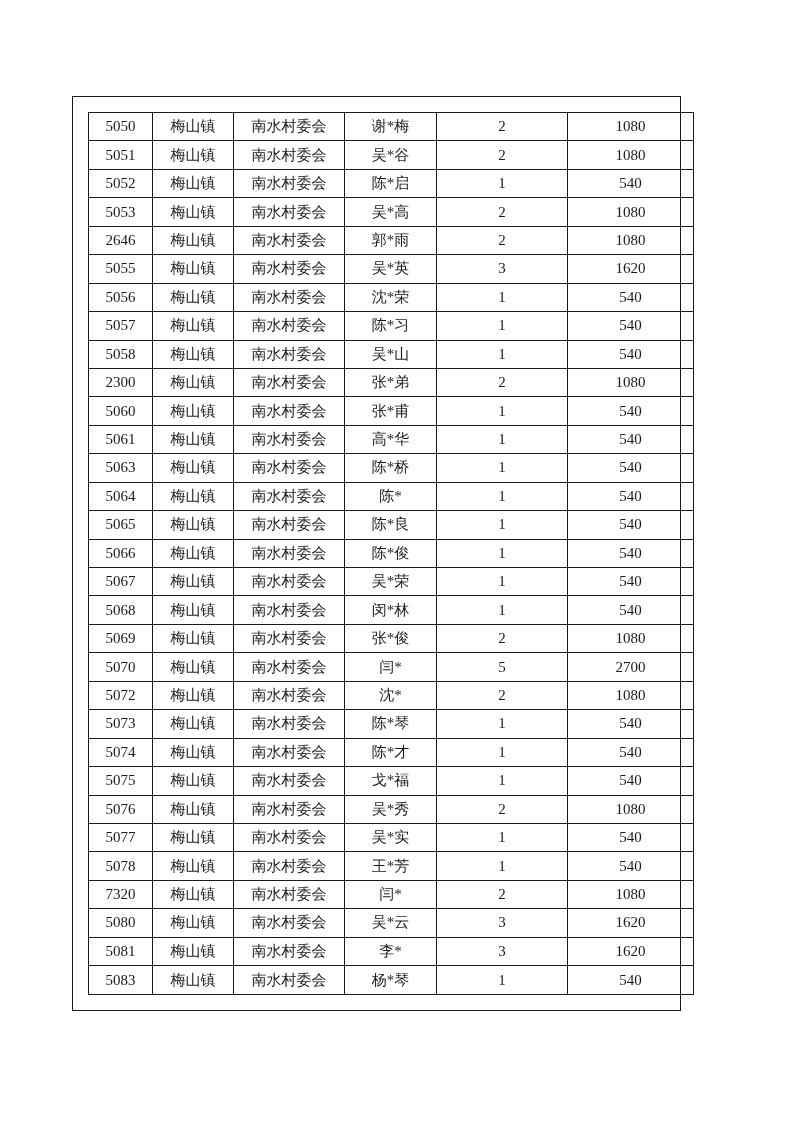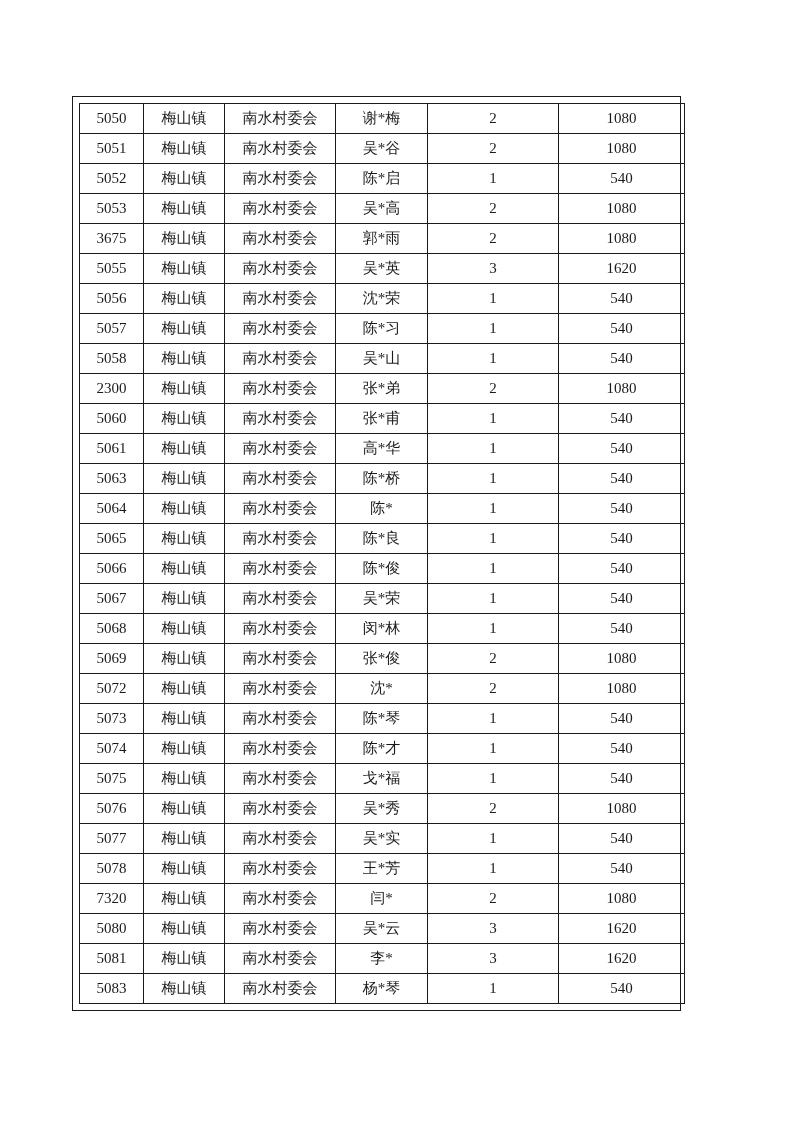--- a/index.html
+++ b/index.html
@@ -24,21 +24,21 @@
   }
   
   .table-frame {
     position: absolute;
     left: 72px;
     top: 96px;
     width: 609px;
     height: 915px;
     box-sizing: border-box;
     border: 1px solid var(--border-color);
-    padding: 6px;
+    padding: 15px;
   }
   table.records {
     border-collapse: collapse;
     table-layout: fixed;
     width: 100%;
     height: 100%;
   }
   table.records td {
     border: 1.5px solid var(--border-color);
     text-align: center;
@@ -95,21 +95,21 @@
   <tr>
     <td>5053</td>
     <td>梅山镇</td>
     <td>南水村委会</td>
     <td>吴*高</td>
     <td>2</td>
     <td>1080</td>
   </tr>
 
   <tr>
-    <td>3675</td>
+    <td>2646</td>
     <td>梅山镇</td>
     <td>南水村委会</td>
     <td>郭*雨</td>
     <td>2</td>
     <td>1080</td>
   </tr>
 
   <tr>
     <td>5055</td>
     <td>梅山镇</td>
@@ -230,20 +230,28 @@
 
   <tr>
     <td>5069</td>
     <td>梅山镇</td>
     <td>南水村委会</td>
     <td>张*俊</td>
     <td>2</td>
     <td>1080</td>
   </tr>
 
+  <tr>
+    <td>5070</td>
+    <td>梅山镇</td>
+    <td>南水村委会</td>
+    <td>闫*</td>
+    <td>5</td>
+    <td>2700</td>
+  </tr>
 
 
   <tr>
     <td>5072</td>
     <td>梅山镇</td>
     <td>南水村委会</td>
     <td>沈*</td>
     <td>2</td>
     <td>1080</td>
   </tr>

